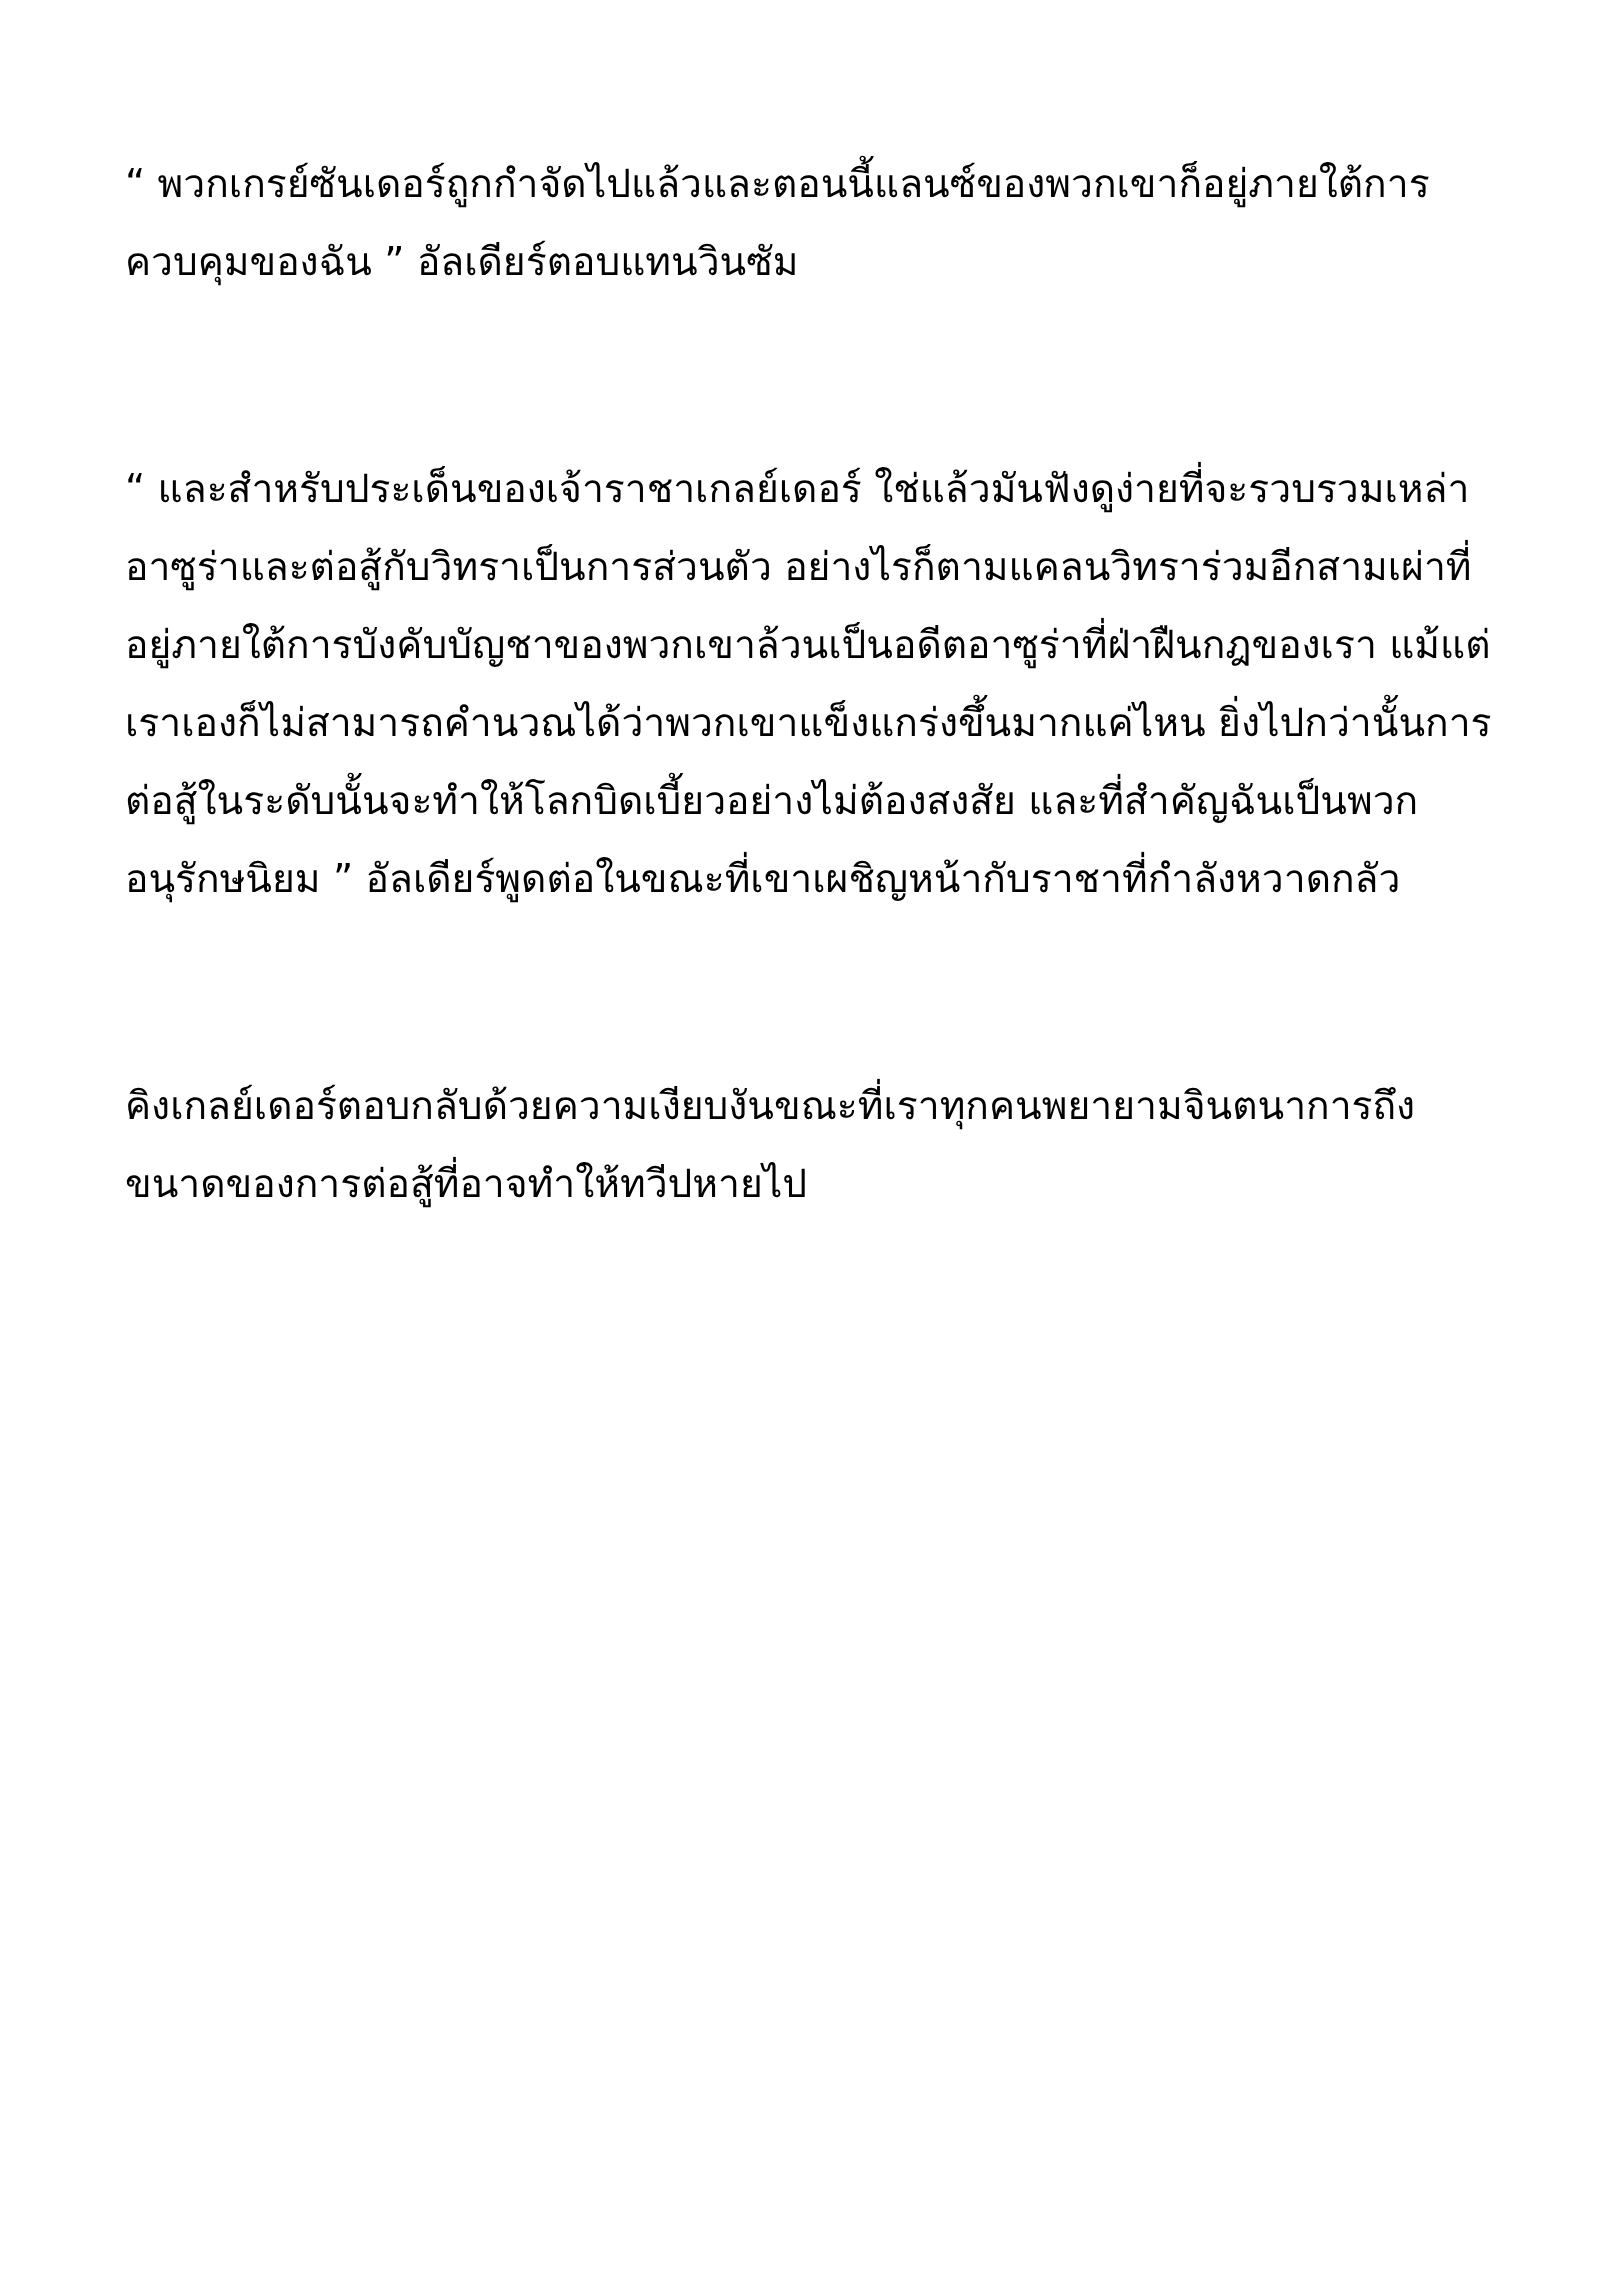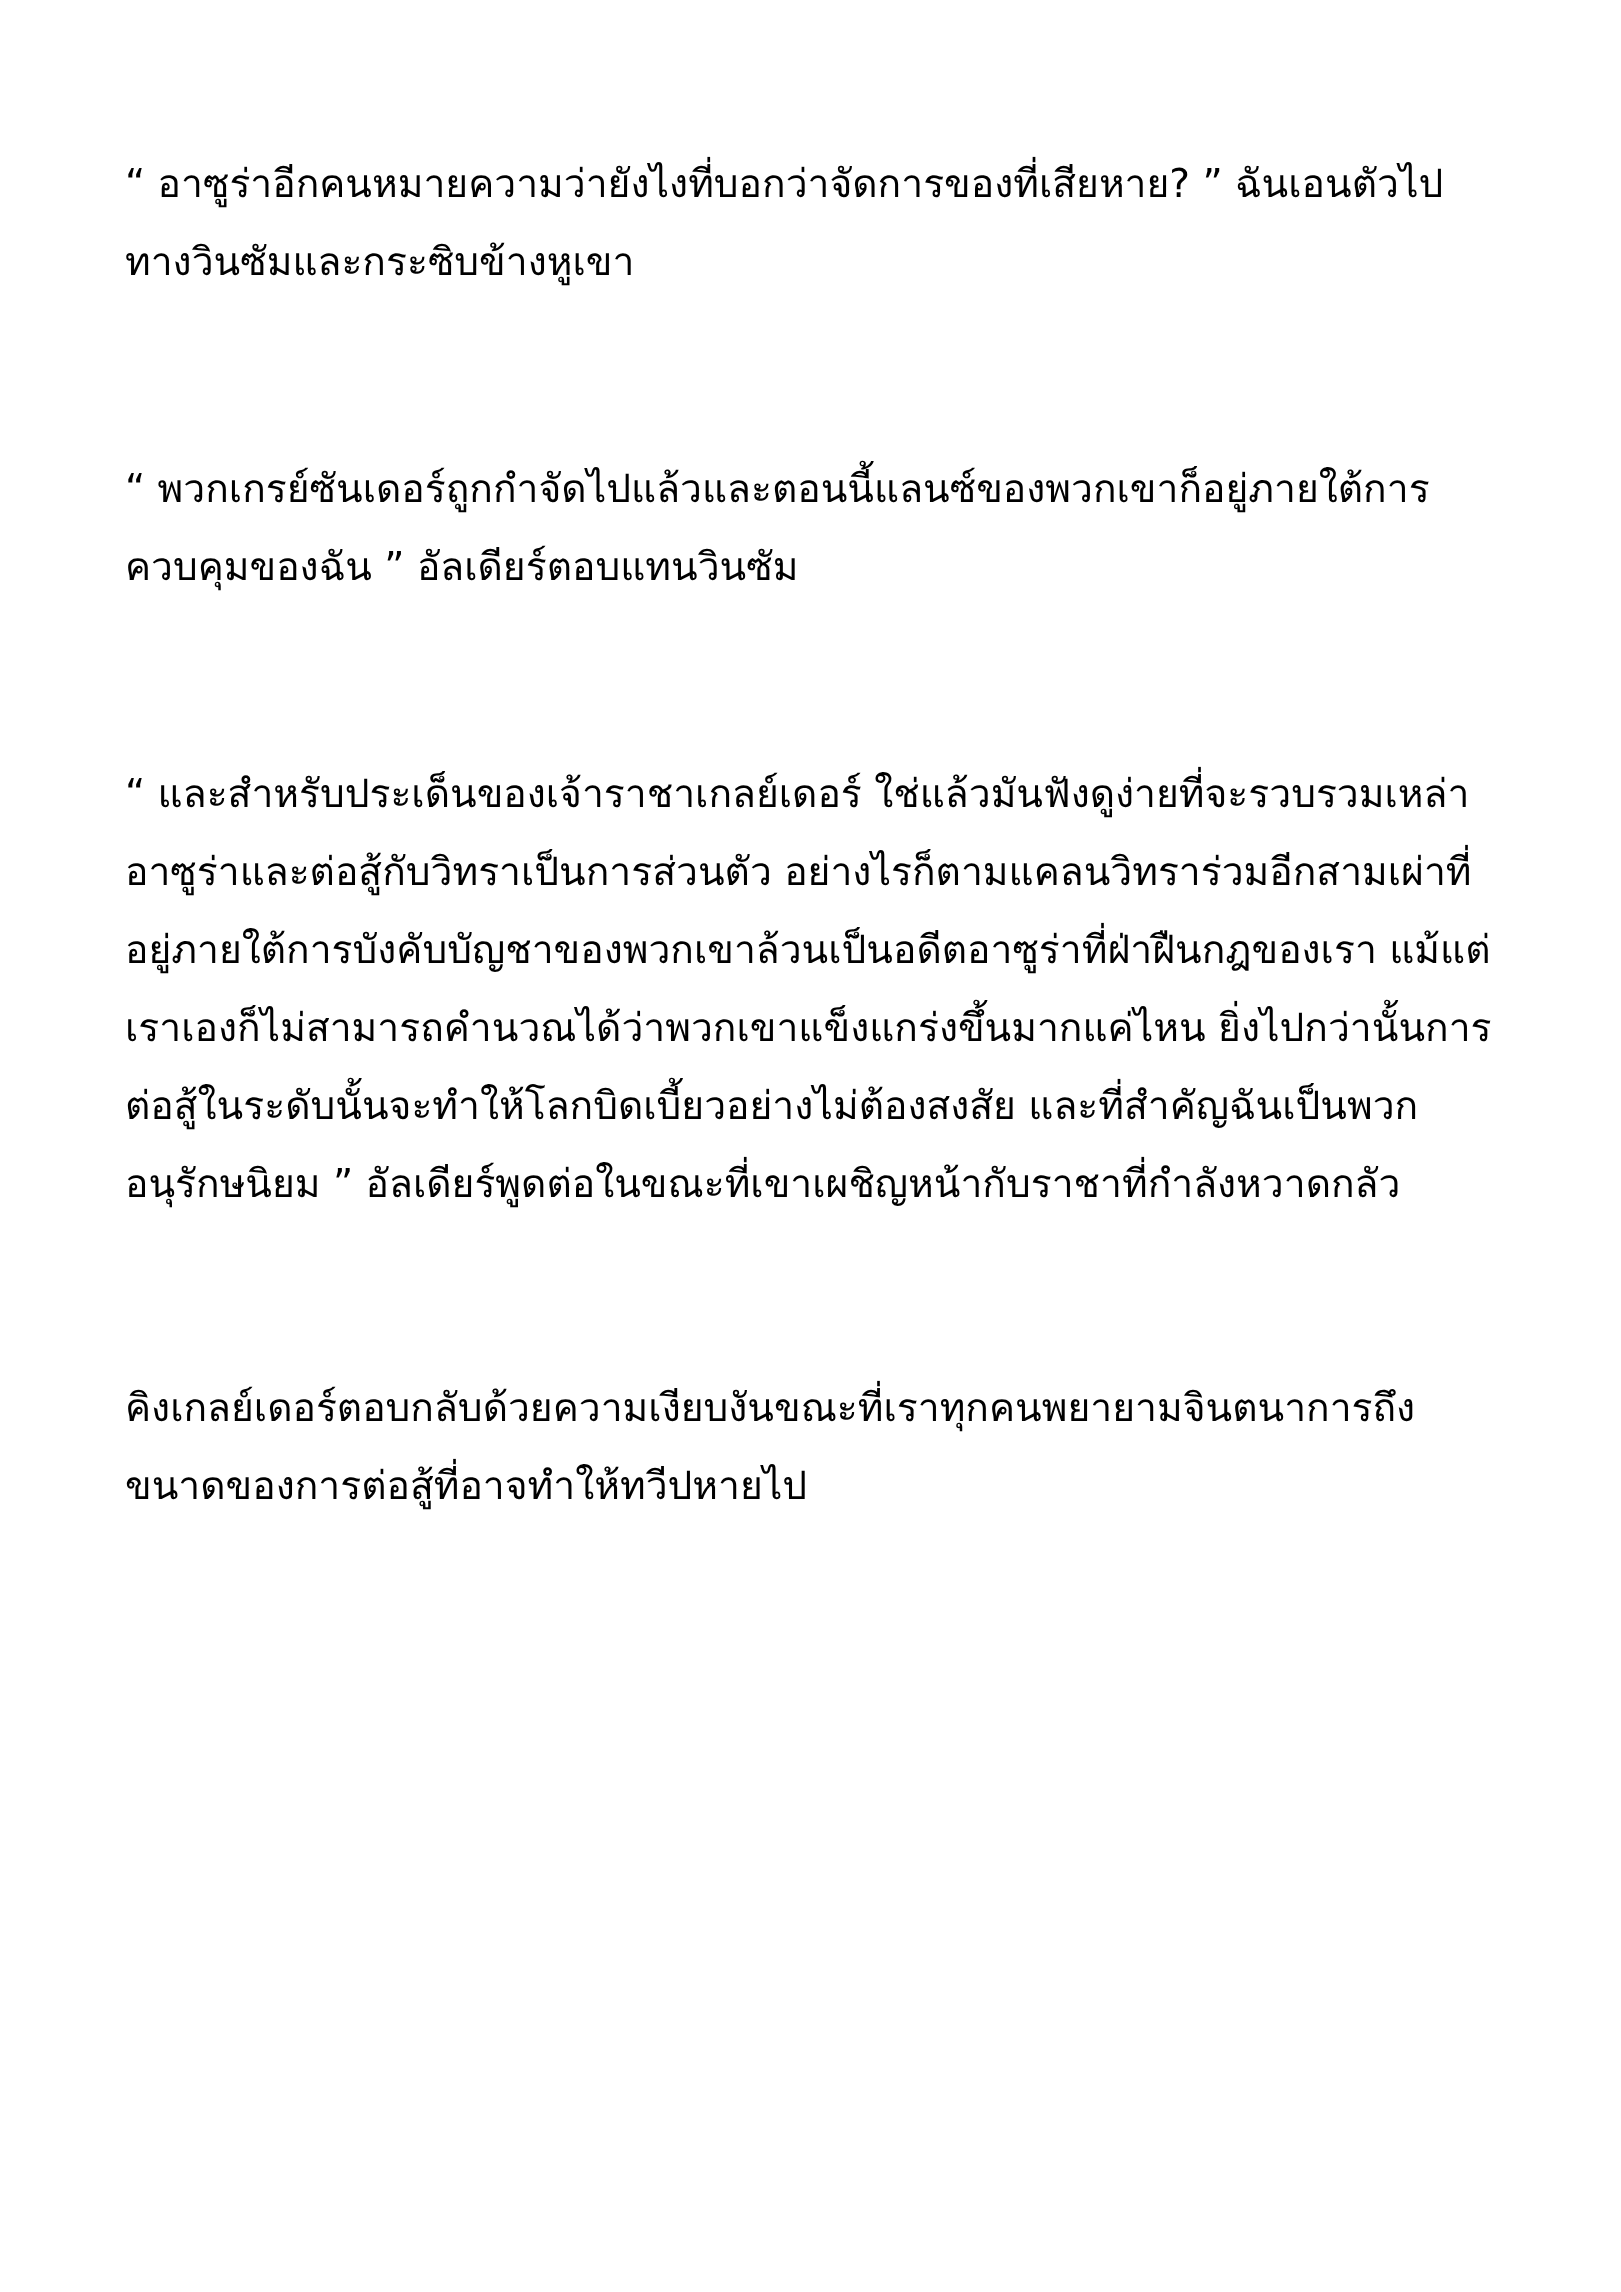--- a/index.html
+++ b/index.html
@@ -28,27 +28,25 @@
     line-height: 78px;
     font-weight: 400;
     text-align: left;
     word-break: normal;
     overflow-wrap: break-word;
     color: #000000;
     letter-spacing: 0;
   }
   .doc-body p:last-child {
     margin-bottom: 0;
-    font-family: Liberation Mono, monospace;
   }
 </style>
 </head>
 <body>
 
 <div class="page">
   <div class="doc-body">
-    <p>“ อาซูร่าอีกคนหมายความว่ายังไงที่บอกว่าจัดการของที่เสียหาย? ” ฉันเอนตัวไปทางวินซัมและกระซิบข้างหูเขา</p>
     <p>“ พวกเกรย์ซันเดอร์ถูกกำจัดไปแล้วและตอนนี้แลนซ์ของพวกเขาก็อยู่ภายใต้การควบคุมของฉัน ” อัลเดียร์ตอบแทนวินซัม</p>
     <p>“ และสำหรับประเด็นของเจ้าราชาเกลย์เดอร์ ใช่แล้วมันฟังดูง่ายที่จะรวบรวมเหล่าอาซูร่าและต่อสู้กับวิทราเป็นการส่วนตัว อย่างไรก็ตามแคลนวิทราร่วมอีกสามเผ่าที่อยู่ภายใต้การบังคับบัญชาของพวกเขาล้วนเป็นอดีตอาซูร่าที่ฝ่าฝืนกฎของเรา แม้แต่เราเองก็ไม่สามารถคำนวณได้ว่าพวกเขาแข็งแกร่งขึ้นมากแค่ไหน ยิ่งไปกว่านั้นการต่อสู้ในระดับนั้นจะทำให้โลกบิดเบี้ยวอย่างไม่ต้องสงสัย และที่สำคัญฉันเป็นพวกอนุรักษนิยม ” อัลเดียร์พูดต่อในขณะที่เขาเผชิญหน้ากับราชาที่กำลังหวาดกลัว</p>
     <p>คิงเกลย์เดอร์ตอบกลับด้วยความเงียบงันขณะที่เราทุกคนพยายามจินตนาการถึงขนาดของการต่อสู้ที่อาจทำให้ทวีปหายไป</p>
   </div>
 </div>
 
 
 </body></html>

